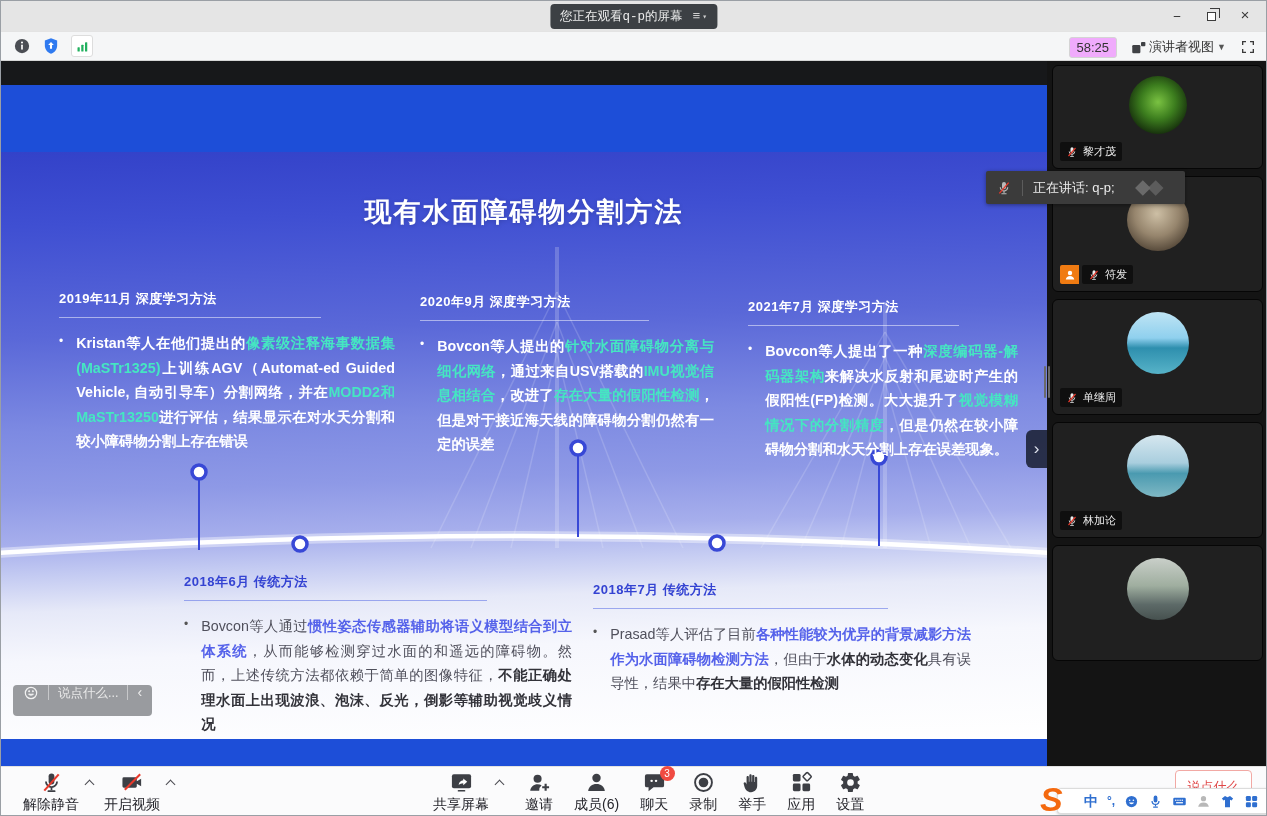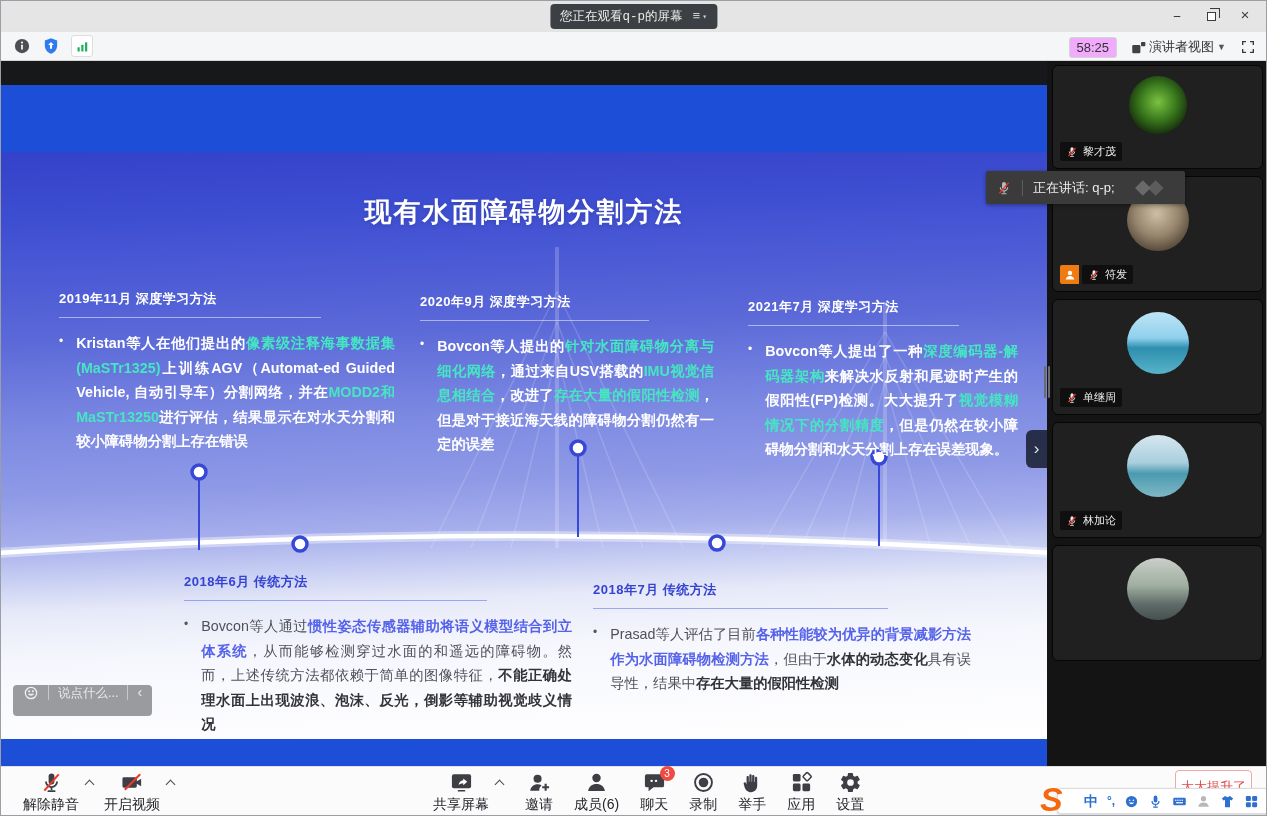--- a/index.html
+++ b/index.html
@@ -538,21 +538,21 @@
             <div class="tb-icon">
               <svg viewBox="0 0 24 24" fill="#3d3f45">
                 <path d="M19.4 13c.04-.33.06-.66.06-1s-.02-.67-.06-1l2.1-1.65a.5.5 0 0 0 .12-.64l-2-3.46a.5.5 0 0 0-.6-.22l-2.5 1a7.3 7.3 0 0 0-1.7-1l-.4-2.65A.5.5 0 0 0 13.9 2h-4a.5.5 0 0 0-.5.42L9 5.07c-.6.25-1.17.58-1.7 1l-2.5-1a.5.5 0 0 0-.6.22l-2 3.46a.5.5 0 0 0 .12.64L4.4 11c-.04.33-.06.66-.06 1s.02.67.06 1l-2.08 1.65a.5.5 0 0 0-.12.64l2 3.46c.14.24.42.34.6.22l2.5-1c.53.42 1.1.75 1.7 1l.4 2.65c.04.24.25.42.5.42h4c.25 0 .46-.18.5-.42l.4-2.65c.6-.25 1.17-.58 1.7-1l2.5 1c.24.1.5 0 .6-.22l2-3.46a.5.5 0 0 0-.12-.64L19.4 13zM12 15.5a3.5 3.5 0 1 1 0-7 3.5 3.5 0 0 1 0 7z"></path>
               </svg>
             </div>
             <div class="tb-label">设置</div>
           </div>
         </div>
       </div>
   </div>
-  <div class="leave-btn">大大提升了</div>
+  <div class="leave-btn">说点什么</div>
 
   <div class="ime-bar">
     <span class="sogou-s">S</span>
     <span class="ime-txt">中</span>
     <span class="ime-punct">°,</span>
     <span class="ime-ico">
       <svg viewBox="0 0 24 24">
           <circle cx="12" cy="12" r="9" fill="#2f6fd0"></circle>
           <circle cx="9" cy="10" r="1.3" fill="#fff"></circle>
           <circle cx="15" cy="10" r="1.3" fill="#fff"></circle>

